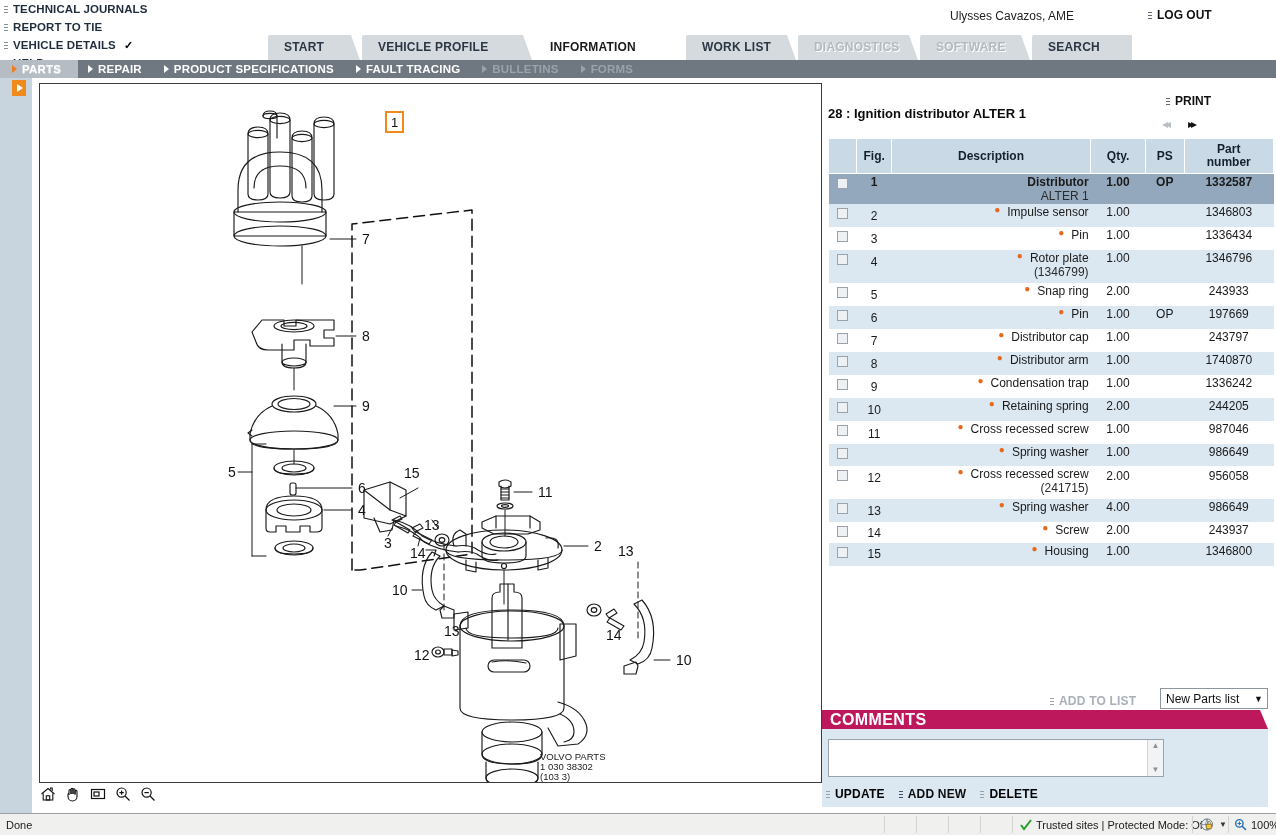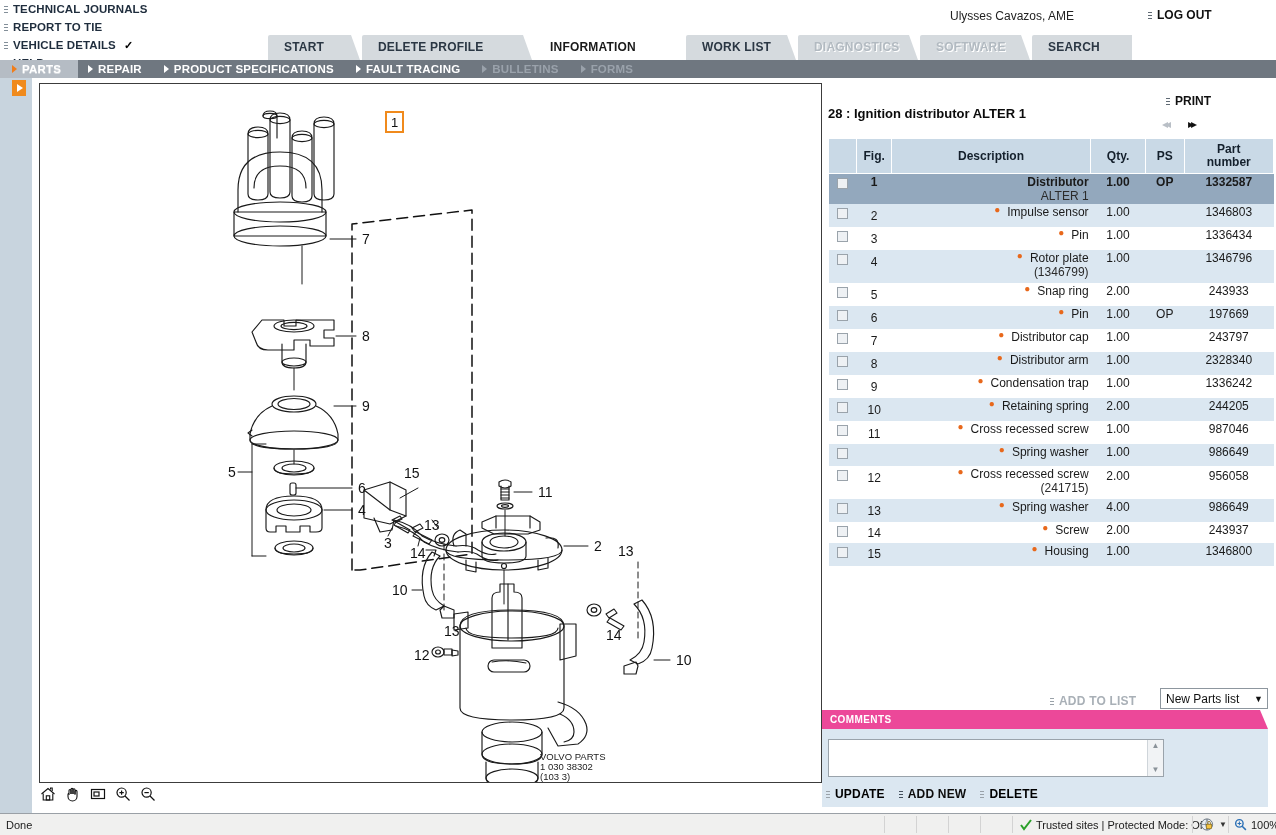--- a/index.html
+++ b/index.html
@@ -118,21 +118,21 @@
                font-size:12px; font-weight:bold; color:#a9b0b7; cursor:pointer; letter-spacing:.2px;}
   .list-select {
     position:absolute; left:338px; top:0px; width:108px; height:21px;
     border:1px solid #8d969e; background:#ffffff; font-size:12px; color:#111;
     display:flex; align-items:center; padding:0 4px 0 5px; cursor:pointer;
   }
   .list-select .caret { margin-left:auto; font-size:9px; }
 
   .comments-hdr {
     position:absolute; left:0px; top:632px; width:446px; height:19px;
-    background:#ec4899; color:#ffffff; font-size:10px; font-weight:bold;
+    background:#be185d; color:#ffffff; font-size:16px; font-weight:bold;
     letter-spacing:.4px; display:flex; align-items:center; padding-left:8px;
     clip-path: polygon(0 0, calc(100% - 8px) 0, 100% 100%, 0 100%);
   }
   .comments-body { position:absolute; left:0px; top:651px; width:446px; height:78px; background:#dbe7f1;}
   .comment-box { position:absolute; left:6px; top:10px; width:336px; height:38px; border:1px solid #9aa3ab; background:#ffffff;}
   .comment-input { width:316px; height:36px; border:none; outline:none; resize:none; font-family:"Liberation Sans",sans-serif; font-size:12px; padding:2px 3px;}
   .comment-scroll { position:absolute; right:0; top:0; width:16px; height:36px; background:#f1f3f5; border-left:1px solid #cfd5da;
                     display:flex; flex-direction:column; justify-content:space-between; align-items:center; padding:2px 0;}
   .sb-arrow { font-size:8px; color:#8a9299; line-height:1;}
   .comment-actions { position:absolute; left:4px; top:58px; display:flex; align-items:center; gap:14px; }
@@ -188,21 +188,21 @@
     <div class="logout">
       <span class="dotgrip grip-dark"></span>
       <span>LOG OUT</span>
     </div>
 
     <div class="tabs">
       <div class="tab">
         <span>START</span>
       </div>
       <div class="tab wide">
-        <span>DELETE PROFILE</span>
+        <span>VEHICLE PROFILE</span>
       </div>
       <div class="tab active wide2">
         <span>INFORMATION</span>
       </div>
       <div class="tab" style="min-width:110px;">
         <span>WORK LIST</span>
       </div>
       <div class="tab disabled" style="min-width:120px;">
         <span>DIAGNOSTICS</span>
       </div>
@@ -632,21 +632,21 @@
         </tr>
 
         <tr class="r-alt" style="height:23px;">
           <td class="c-chk"><span class="chkbox"></span></td>
           <td class="c-fig" style="padding-top:5px;">8</td>
           <td class="c-desc" style="padding-left:6px;">
             <span class="bullet">●</span><span>Distributor arm</span>
           </td>
           <td class="c-qty qty-cell">1.00</td>
           <td class="c-ps qty-cell"></td>
-          <td class="c-pn qty-cell">2328340</td>
+          <td class="c-pn qty-cell">1740870</td>
         </tr>
 
         <tr class="r-plain" style="height:23px;">
           <td class="c-chk"><span class="chkbox"></span></td>
           <td class="c-fig" style="padding-top:5px;">9</td>
           <td class="c-desc" style="padding-left:6px;">
             <span class="bullet">●</span><span>Condensation trap</span>
           </td>
           <td class="c-qty qty-cell">1.00</td>
           <td class="c-ps qty-cell"></td>

